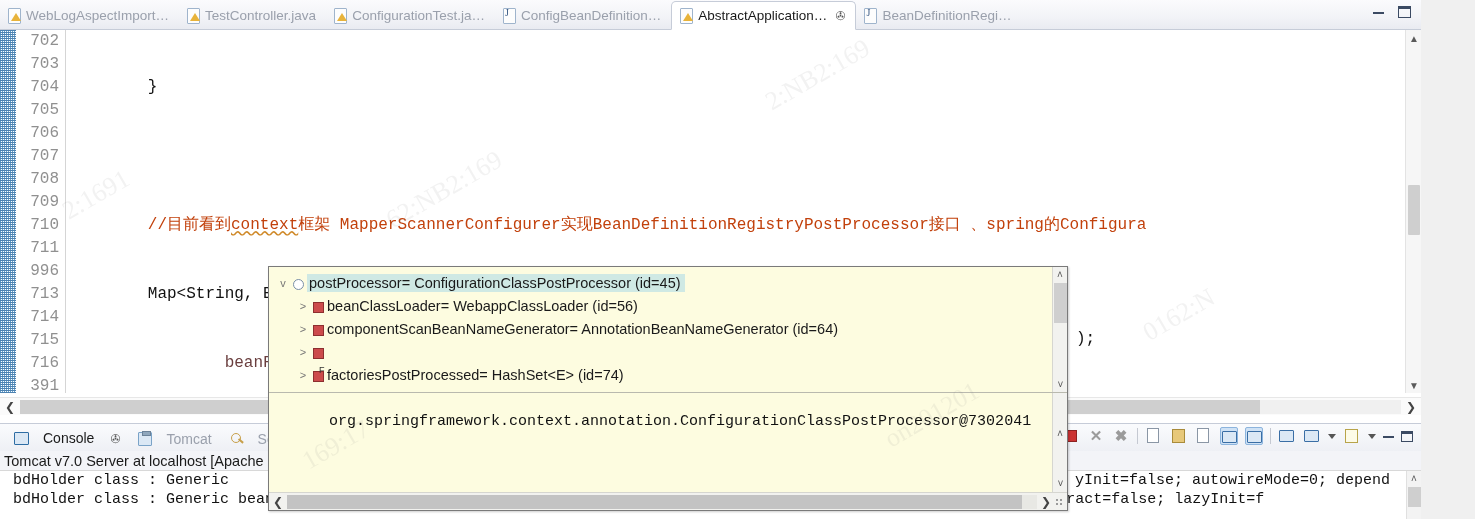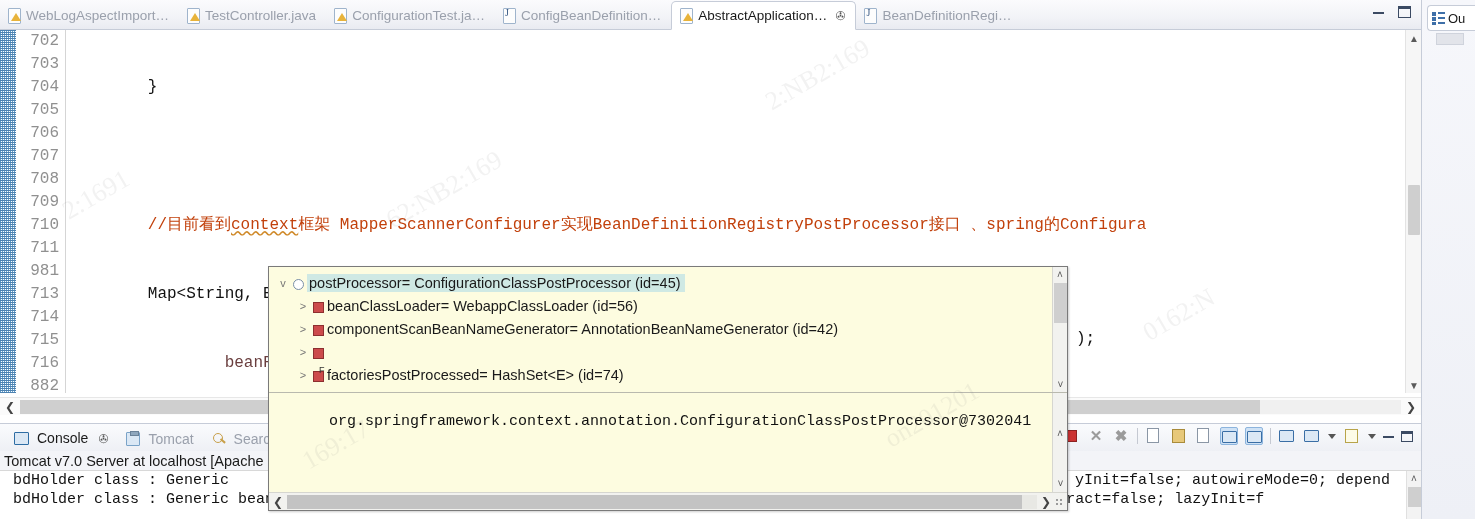--- a/index.html
+++ b/index.html
@@ -297,21 +297,21 @@
     width: 1421px; height: 96px;
     background: #f3f4f8;
     border-top: 1px solid #c6ccd8;
   }
   .console-tabs {
     height: 27px; display: flex; align-items: flex-end;
     padding-left: 6px; gap: 2px;
     background: linear-gradient(to bottom,#fafbfd,#eef0f5);
   }
   .ctab {
-    height: 25px; display: flex; align-items: center; gap: 8px;
+    height: 25px; display: flex; align-items: center; gap: 14px;
     padding: 0 8px; font-size: 14px; color: #9aa0ac; white-space: nowrap;
   }
   .ctab.active { color: #1a1a1a; font-weight: normal; }
   .ctab.active .ctab-label { border-bottom: 2px solid transparent; }
   .ico-console { width:15px;height:13px;border:1.5px solid #2e6da4;background:#dbe8f5;border-radius:1px;flex:none;}
   .ico-tasks {
     width: 14px; height: 14px; flex:none;
     background: #dbe8f5; border:1px solid #7aa3c8; border-radius:1px;
     position: relative;
   }
@@ -424,55 +424,41 @@
       <span class="jicon"></span>
       <span>BeanDefinitionRegi…</span>
     </div>
 
     <div class="win-btns">
       <div class="wb-min"></div>
       <div class="wb-max"></div>
     </div>
   </div>
 
-  <div class="rightstrip">
-    <div class="rs-tab">
-      <span class="outline-icon">
-        <i></i>
-          <i></i>
-          <i></i>
-          <i></i>
-          <i></i>
-          <i></i>
-      </span>
-      <span>Ou</span>
-    </div>
-    <div class="rs-under"></div>
-  </div>
 
   <div class="editor">
     <div class="editor-marker"></div>
 
     <div class="gutter">
       <div>702</div>
       <div>703</div>
       <div>704</div>
       <div>705</div>
       <div>706</div>
       <div>707</div>
       <div>708</div>
       <div>709</div>
       <div>710</div>
       <div>711</div>
-      <div>981</div>
+      <div>996</div>
       <div>713</div>
       <div>714</div>
       <div>715</div>
       <div>716</div>
-      <div>882</div>
+      <div>391</div>
     </div>
 
     <div class="code">
       <div class="ln">        }</div>
       <div class="ln"> </div>
       <div class="ln"><span class="cmt">        //目前看到</span><span class="cmt squig">context</span><span class="cmt">框架 MapperScannerConfigurer实现BeanDefinitionRegistryPostProcessor接口 、spring的Configura</span></div>
       <div class="ln">        Map&lt;String, BeanDefinitionRegistryPostProcessor&gt; <span class="loc">beanMap</span> =</div>
       <div class="ln">                <span class="loc">beanFactory</span>.getBeansOfType(BeanDefinitionRegistryPostProcessor.<span class="kw">class</span>, <span class="kw">true</span>, <span class="kw">false</span>);</div>
       
       
@@ -513,21 +499,21 @@
           <span class="trow-text">postProcessor= ConfigurationClassPostProcessor  (id=45)</span>
         </div>
         <div class="trow" style="padding-left:26px;">
           <span class="twist">&gt;</span>
           <span class="vicon"></span>
           <span class="trow-text">beanClassLoader= WebappClassLoader  (id=56)</span>
         </div>
         <div class="trow" style="padding-left:26px;">
           <span class="twist">&gt;</span>
           <span class="vicon"></span>
-          <span class="trow-text">componentScanBeanNameGenerator= AnnotationBeanNameGenerator  (id=42)</span>
+          <span class="trow-text">componentScanBeanNameGenerator= AnnotationBeanNameGenerator  (id=64)</span>
         </div>
         <div class="trow" style="padding-left:26px;">
           <span class="twist">&gt;</span>
           <span class="vicon"></span>
         </div>
         <div class="trow" style="padding-left:26px;">
           <span class="twist">&gt;</span>
           <span class="vicon finalf"></span>
           <span class="trow-text">factoriesPostProcessed= HashSet&lt;E&gt;  (id=74)</span>
         </div>

